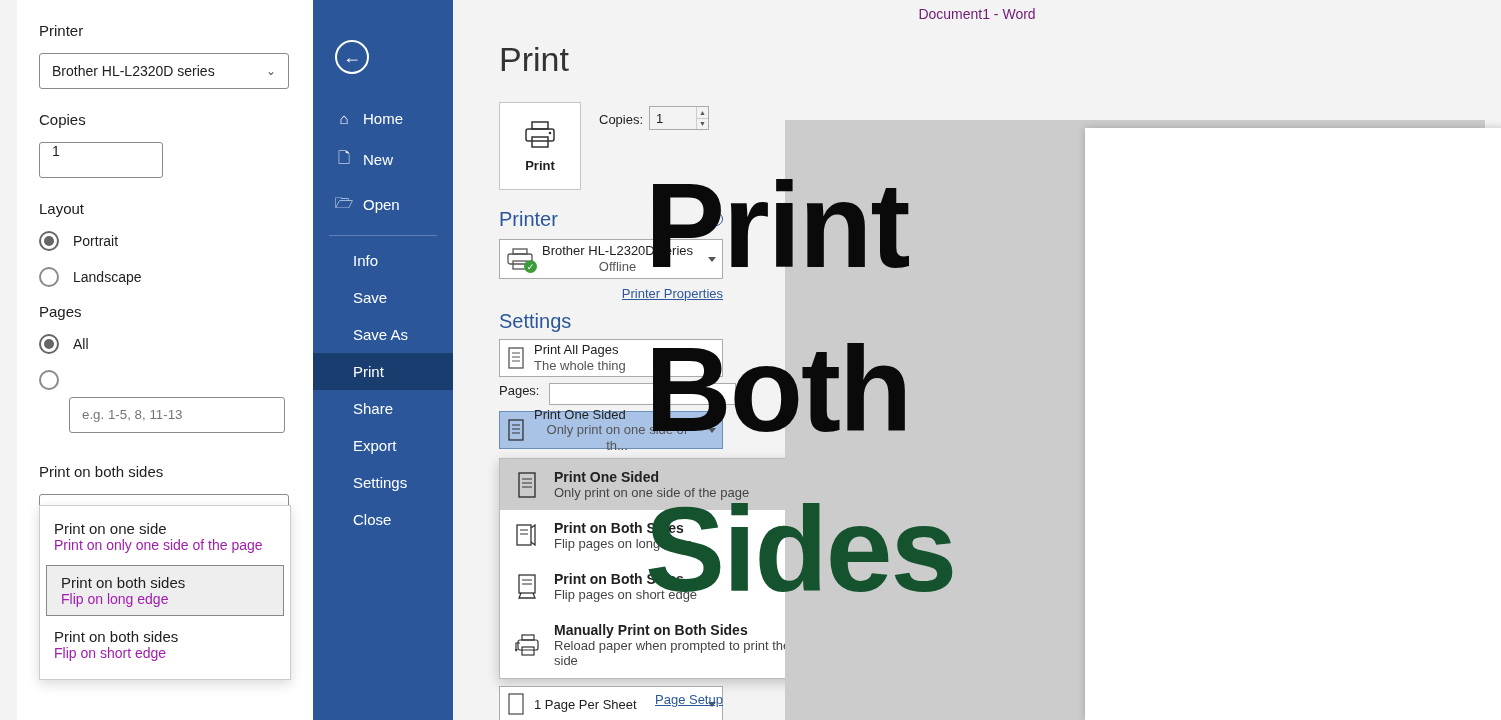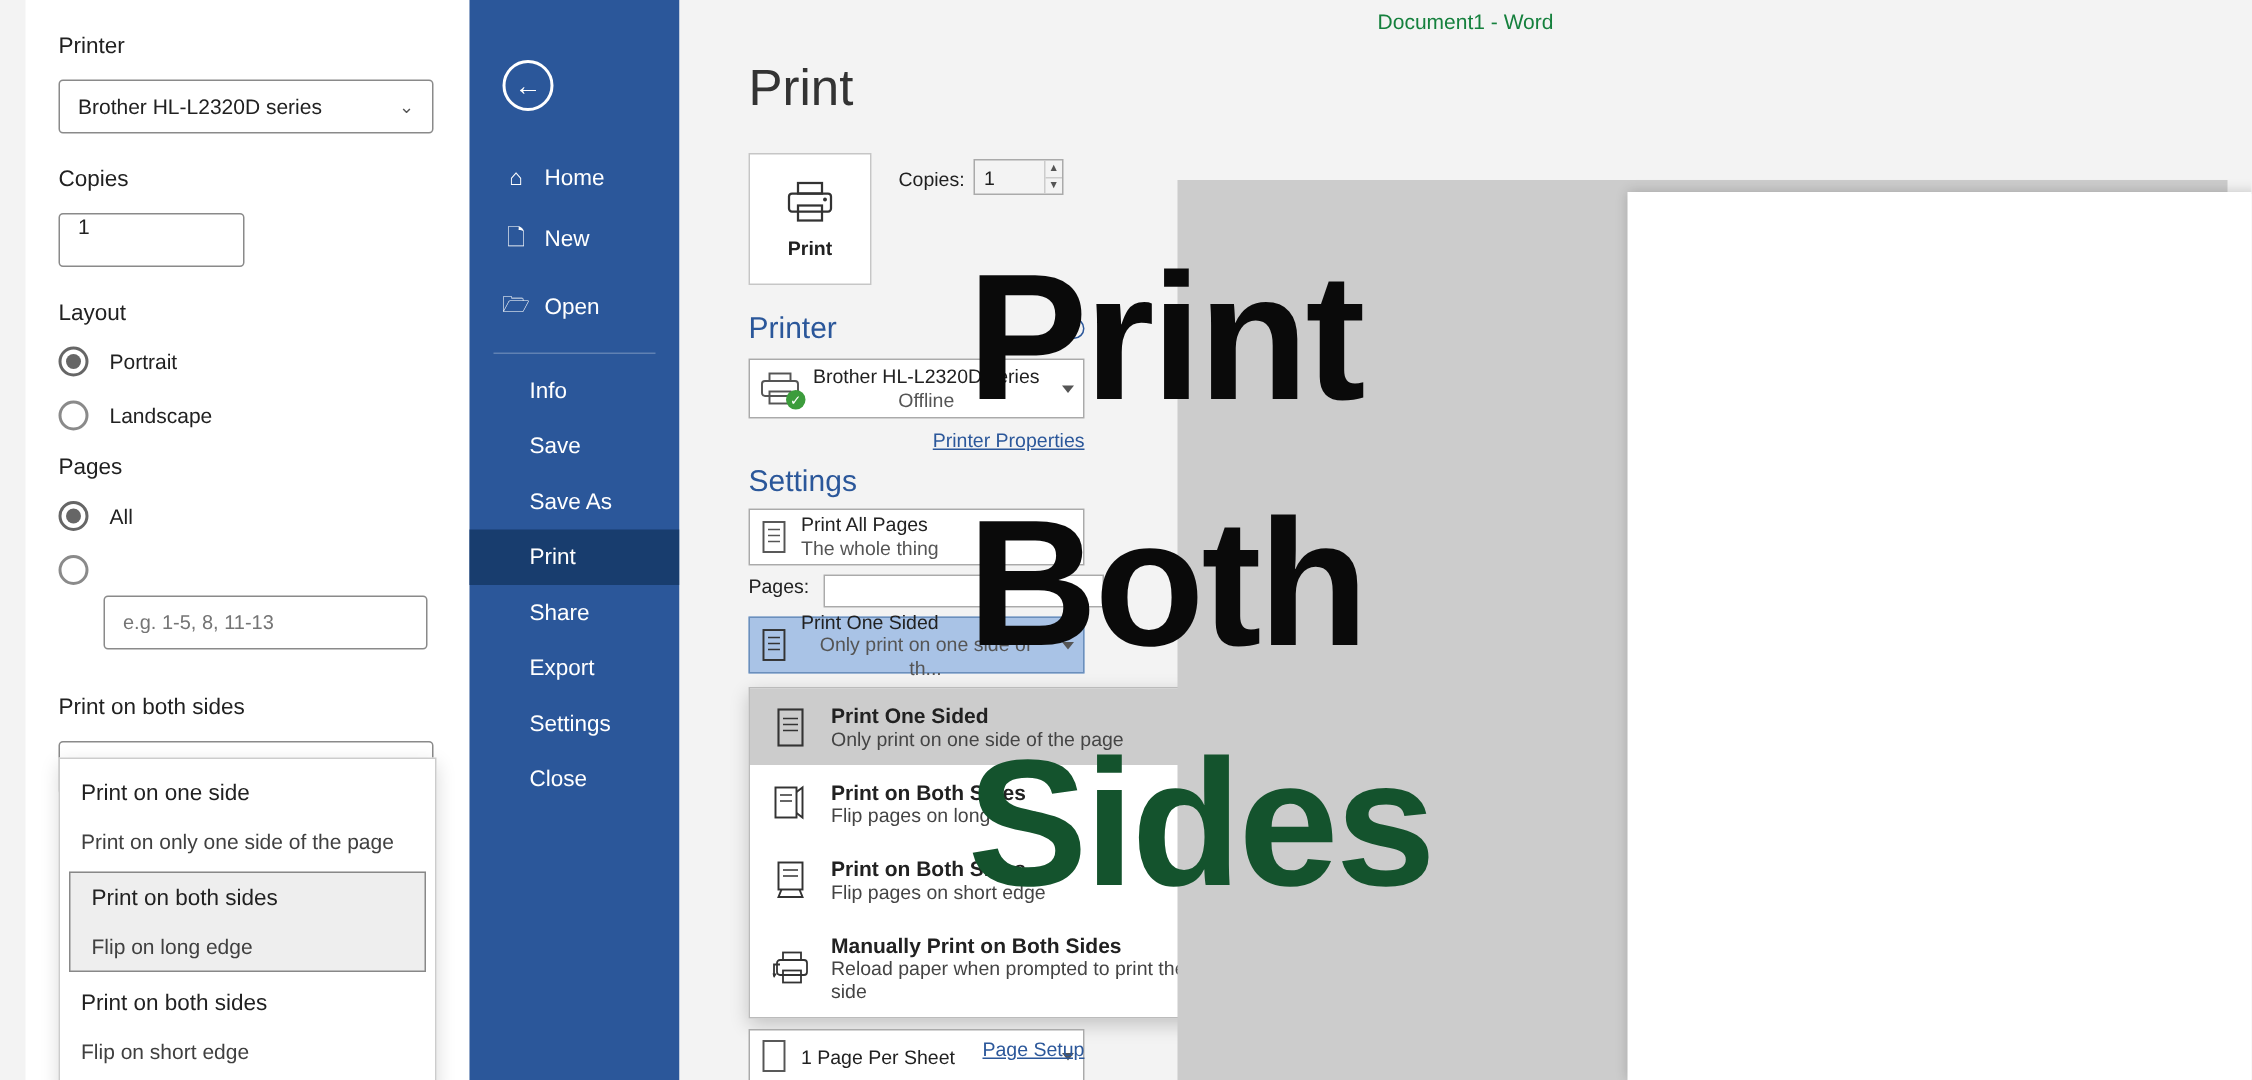--- a/index.html
+++ b/index.html
@@ -58,21 +58,21 @@
       width: 216px; height:36px; border:1px solid #8a8a8a; border-radius:3px; padding:0 12px; margin-left: 30px;
     }
     .lp-dropdown-open {
       position:absolute; left:22px; top:505px; width:252px;
       background:#fff; border:1px solid #ccc; box-shadow:0 4px 12px rgba(0,0,0,.15);
       padding: 6px 0 10px 0;
     }
     .lp-dd-item { padding: 8px 14px; cursor:pointer; }
     .lp-dd-item.sel { border:1px solid #888; margin: 4px 6px; background:#eee; }
     .lp-dd-title { font-size:15px; }
-    .lp-dd-sub { font-size:14px; color:#404040; margin-top:16px; }
+    .lp-dd-sub { font-size:14px; color:#a21caf; margin-top:0; }
 
     
     .backstage {
       position:absolute; left: 313px; top:0; width:140px; height:720px;
       background: #2b579a; color:#fff;
       padding-top: 40px;
     }
     .back-arrow {
       width:34px; height:34px; border:2px solid #fff; border-radius:50%;
       display:flex; align-items:center; justify-content:center;
@@ -87,21 +87,21 @@
     .bs-divider { height:1px; background: rgba(255,255,255,.25); margin: 8px 16px 6px 16px;}
     .bs-sub { padding: 10px 0 10px 40px; font-size:15px; cursor:pointer; }
     .bs-sub.active { background:#183d6e; }
 
     
     .main {
       position:absolute; left:453px; top:0; right:0; height:720px; background:#f3f3f3;
     }
     .doc-title {
       position:absolute; top:6px; left:50%; transform:translateX(-50%);
-      font-size:14px; color:#15803d;
+      font-size:14px; color:#701a75;
     }
     .print-heading {
       position:absolute; left:46px; top:40px; font-size:34px; font-weight:300; color:#333;
     }
     .print-btn {
       position:absolute; left:46px; top:102px; width:82px; height:88px;
       border:1px solid #c6c6c6; background:#fff; display:flex; flex-direction:column;
       align-items:center; justify-content:center; gap:8px; cursor:pointer;
     }
     .print-btn svg { width:36px; height:30px; }

